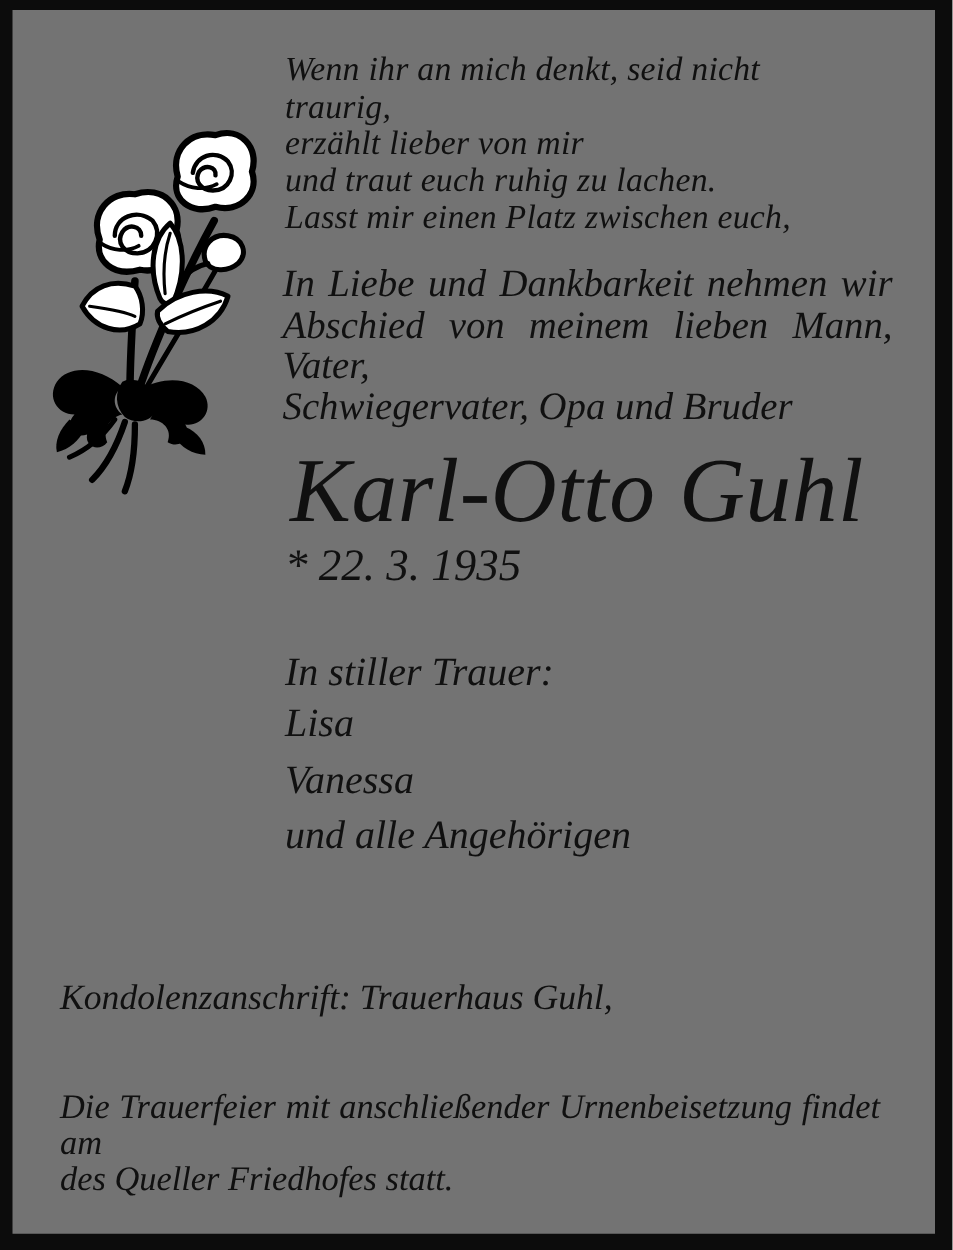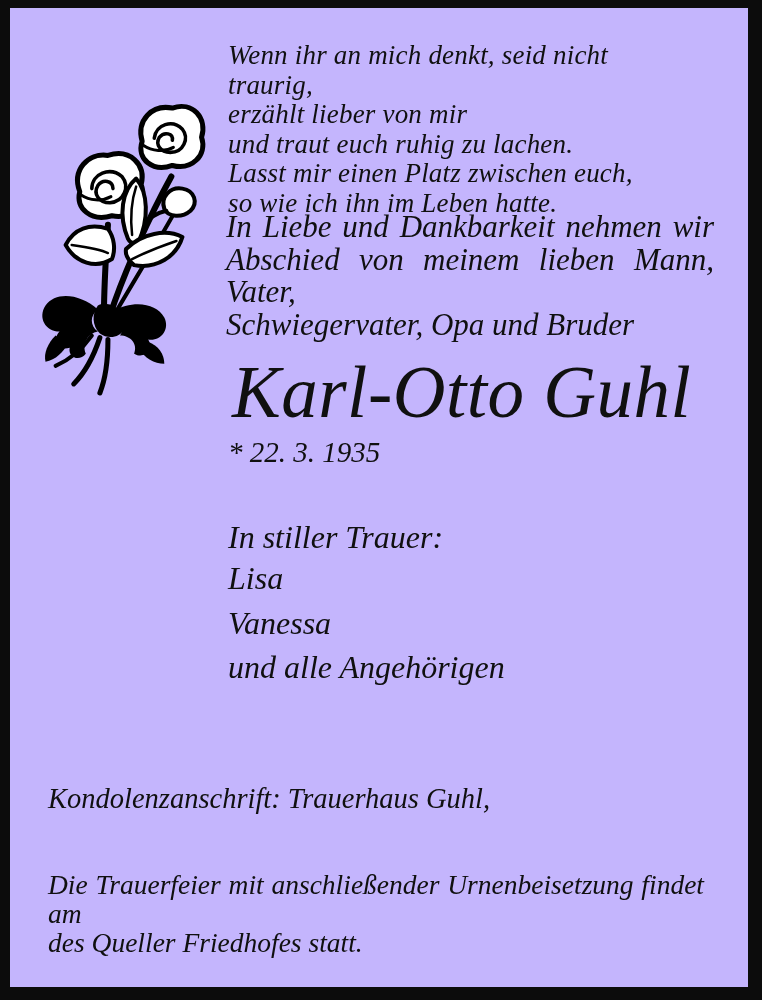--- a/index.html
+++ b/index.html
@@ -1,21 +1,21 @@
 <!DOCTYPE html>
 <html><head>
 <meta charset="utf-8">
 <style>
   html, body { margin: 0; padding: 0; background: #ffffff; }
   .page {
     position: relative;
     width: 762px;
     height: 1000px;
     box-sizing: border-box;
-    background: #c4b5fd;
+    background: #737373;
     border-style: solid;
     border-color: #0c0c0c;
     border-top-width: 8px;
     border-left-width: 10px;
     border-right-width: 14px;
     border-bottom-width: 13px;
     overflow: hidden;
     font-family: "Liberation Serif", "DejaVu Serif", serif;
     font-style: italic;
     color: #101010;
@@ -43,21 +43,21 @@
     left: 218px; top: 344px; width: 500px;
     font-size: 73px; line-height: 74px;
     letter-spacing: 0.5px;
     font-weight: 400;
     margin: 4px;
     white-space: nowrap;
   }
 
   .dates {
     left: 218px; top: 428px;
-    font-size: 29px; line-height: 32px;
+    font-size: 36px; line-height: 32px;
     display: flex; gap: 42px;
     white-space: nowrap;
   }
 
   .mourning-heading {
     left: 218px; top: 514px;
     font-size: 32px; line-height: 31px;
   }
   .mourning-names {
     left: 218px; top: 548px; width: 420px;
@@ -77,21 +77,20 @@
 </head>
 <body>
 
 <div class="page">
 
   <div class="abs poem">
     <div>Wenn ihr an mich denkt, seid nicht traurig,</div>
     <div>erzählt lieber von mir</div>
     <div>und traut euch ruhig zu lachen.</div>
     <div>Lasst mir einen Platz zwischen euch,</div>
-    <div>so wie ich ihn im Leben hatte.</div>
   </div>
 
   <div class="abs roses">
     <svg viewBox="0 0 180 300" xmlns="http://www.w3.org/2000/svg">
       <g stroke="#000" fill="none" stroke-linecap="round" stroke-linejoin="round">
 
         <path d="M143,80 C122,118 96,175 82,218" stroke-width="6"></path>
         <path d="M80,128 C78,158 76,190 76,220" stroke-width="6"></path>
         <path d="M146,116 C128,148 102,190 86,218" stroke-width="4"></path>
 

